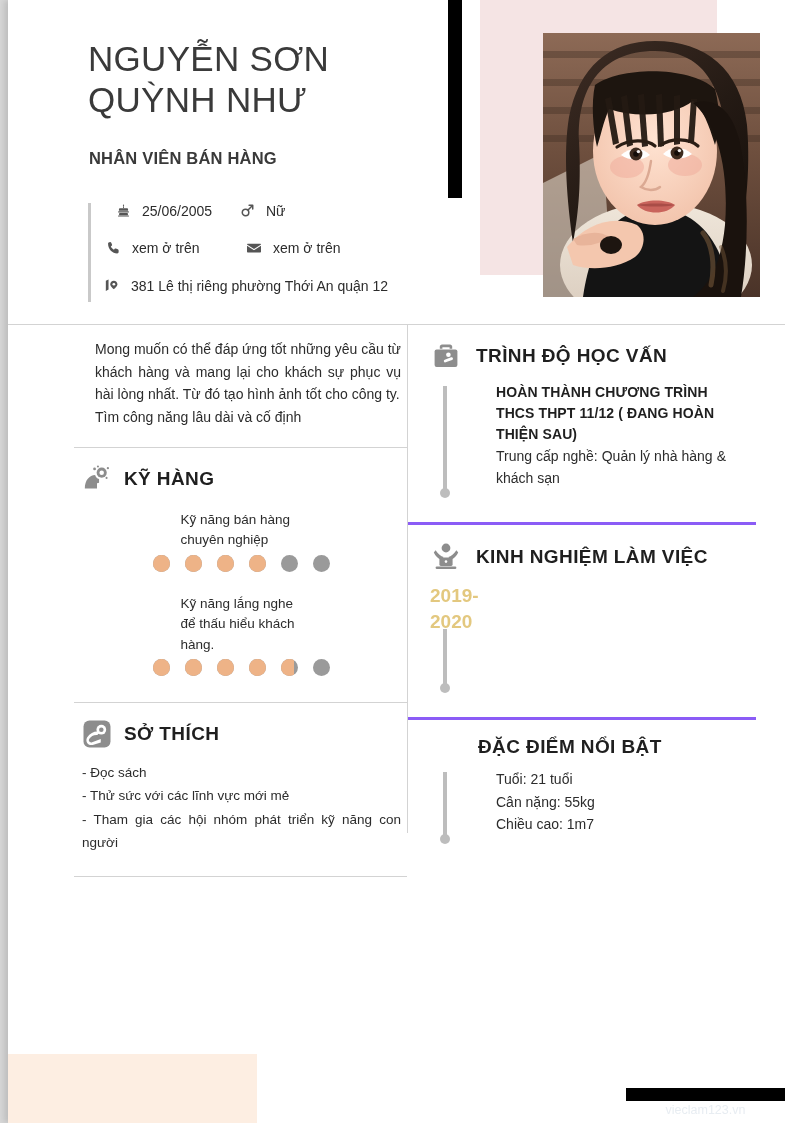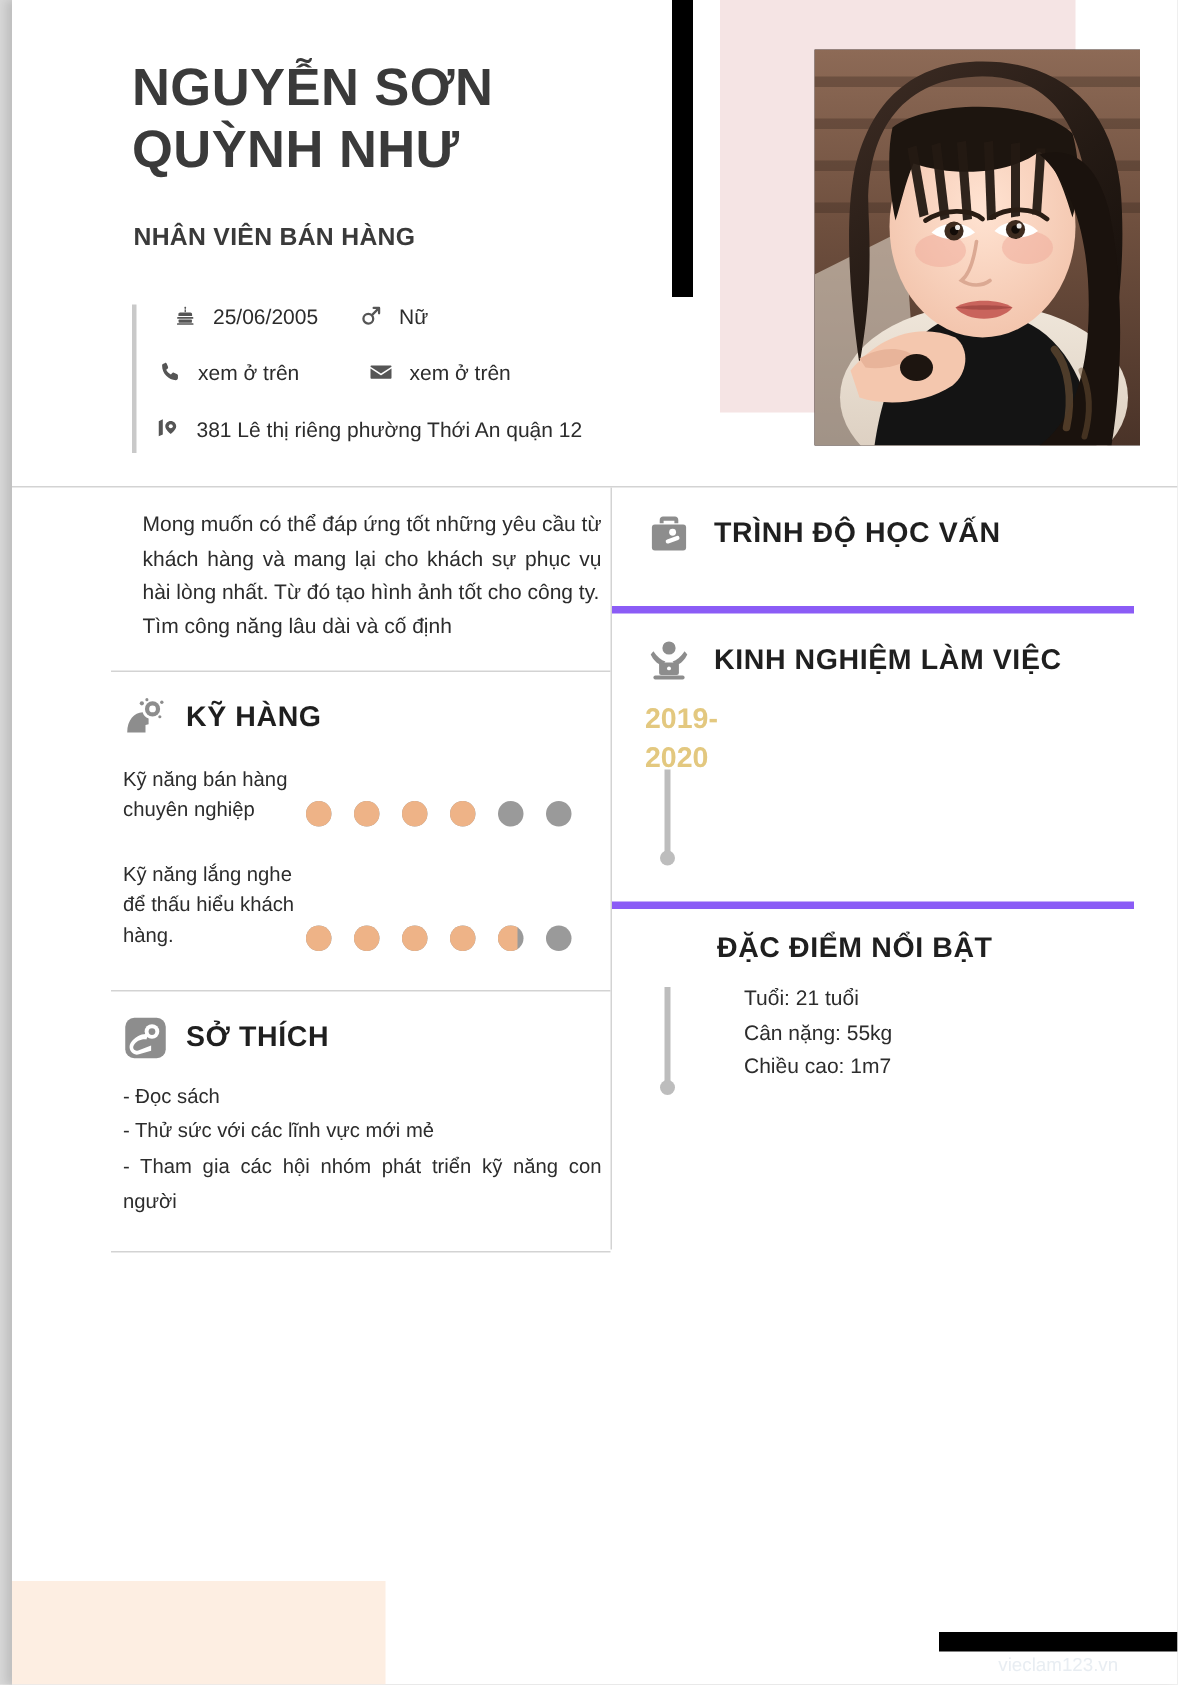--- a/index.html
+++ b/index.html
@@ -28,21 +28,21 @@
     background: #f5e4e4;
   }
   .photo {
     position: absolute; left: 535px; top: 33px; width: 217px; height: 264px;
     overflow: hidden; background: #3a2a24;
   }
   .photo svg { display: block; width: 100%; height: 100%; }
 
   .name {
     position: absolute; left: 80px; top: 38px; width: 360px;
-    font-size: 35px; font-weight: bold; color: #3a3a3a;
+    font-size: 35px; font-weight: normal; color: #3a3a3a;
     letter-spacing: 0.3px; line-height: 1.18;
   }
   .jobtitle {
     position: absolute; left: 81px; top: 149px;
     font-size: 16.5px; font-weight: bold; color: #3a3a3a;
     letter-spacing: 0.2px;
   }
 
   .contact {
     position: absolute; left: 80px; top: 203px; width: 345px;
@@ -79,39 +79,39 @@
   .hr { height: 1px; background: #d3d3d3; margin: 18px 0 0 0; }
 
   .sec { padding: 0 6px 0 8px; }
   .sechead { display: flex; align-items: center; gap: 12px; padding: 16px 0 6px 0; }
   .sechead .ic { width: 30px; height: 30px; flex: none; color: #8d8d8d; }
   .sechead .ic svg { display:block; width:100%; height:100%; }
   .sechead h2 {
     font-size: 19px; font-weight: bold; color: #1f1f1f; letter-spacing: 0.4px;
   }
 
-  .skillrow { display: flex; align-items: flex-end; margin-top: 10px; }
+  .skillrow { display: flex; align-items: center; margin-top: 10px; flex-direction: column; }
   .skillname {
     width: 122px; flex: none; font-size: 13.5px; color: #2c2c2c; line-height: 1.52;
   }
   .dots { display: flex; gap: 15px; padding-top: 4px; }
   .dot {
     width: 17px; height: 17px; border-radius: 50%; background: #9a9a9a;
     position: relative; overflow: hidden; flex: none;
   }
   .dot i {
     position: absolute; left:0; top:0; height: 100%; background: #eeb387; display:block;
   }
 
   .hoblist { font-size: 13.5px; color: #2c2c2c; line-height: 1.72; padding-top: 6px; }
   .hoblist div { text-align: justify; }
   .hoblist div.nj { text-align: left; }
 
   
-  .rsec { position: relative; border-bottom: 5px solid #8b5cf6; padding: 16px 30px 22px 22px; }
+  .rsec { position: relative; border-bottom: 3px solid #8b5cf6; padding: 16px 30px 22px 22px; }
   .rsec:last-child { border-bottom: none; }
   .rhead { display: flex; align-items: center; gap: 14px; margin-bottom: 10px; }
   .rhead .ic { width: 32px; height: 32px; flex: none; color: #8d8d8d; }
   .rhead .ic svg { display:block; width:100%; height:100%; }
   .rhead h2 { font-size: 19px; font-weight: bold; color: #1f1f1f; letter-spacing: 0.4px; }
 
   .tl { display: flex; }
   .tlbar { width: 66px; flex: none; position: relative; }
   .tlbar .line {
     position: absolute; left: 13px; top: 4px; width: 4px; bottom: 10px;
@@ -397,20 +397,31 @@
         <span class="ic">
           <svg viewBox="0 0 32 32" fill="currentColor">
             <path d="M12 4.4h8c1.2 0 2.2 1 2.2 2.2v2.2h-2.6V7.2h-7.2v1.6H9.8V6.6c0-1.2 1-2.2 2.2-2.2z"></path>
             <rect x="4.6" y="9.6" width="22.8" height="17.4" rx="2"></rect>
             <circle cx="18.4" cy="14.8" r="2.3" fill="#fff"></circle>
             <rect x="13.6" y="18.4" width="9.6" height="2.8" rx="1.4" fill="#fff" transform="rotate(-20 18.4 19.8)"></rect>
           </svg>
         </span>
         <h2>TRÌNH ĐỘ HỌC VẤN</h2>
       </div>
+      <div class="tl hgt">
+        <div class="tlbar">
+          <span class="yr"></span>
+          <span class="line"></span>
+          <span class="dotend"></span>
+        </div>
+        <div class="tlbody">
+          <div class="t">HOÀN THÀNH CHƯƠNG TRÌNH THCS THPT 11/12 ( ĐANG HOÀN THIỆN SAU)</div>
+          <div class="d">Trung cấp nghề: Quản lý nhà hàng &amp; khách sạn</div>
+        </div>
+      </div>
     </div>
 
     <div class="rsec">
       <div class="rhead">
         <span class="ic">
           <svg viewBox="0 0 32 32" fill="currentColor">
             <circle cx="16" cy="7" r="4.4"></circle>
             <path d="M5.6 9.2 C8 13 11 15.2 13.6 16 L11.4 18.8 C8 17.6 5.4 14.8 3.8 11.4 Z"></path>
             <path d="M26.4 9.2 L28.2 11.4 C26.6 14.8 24 17.6 20.6 18.8 L18.4 16 C21 15.2 24 13 26.4 9.2 Z"></path>
             <rect x="9.4" y="16.6" width="13.2" height="8.4" rx="1.4"></rect>

